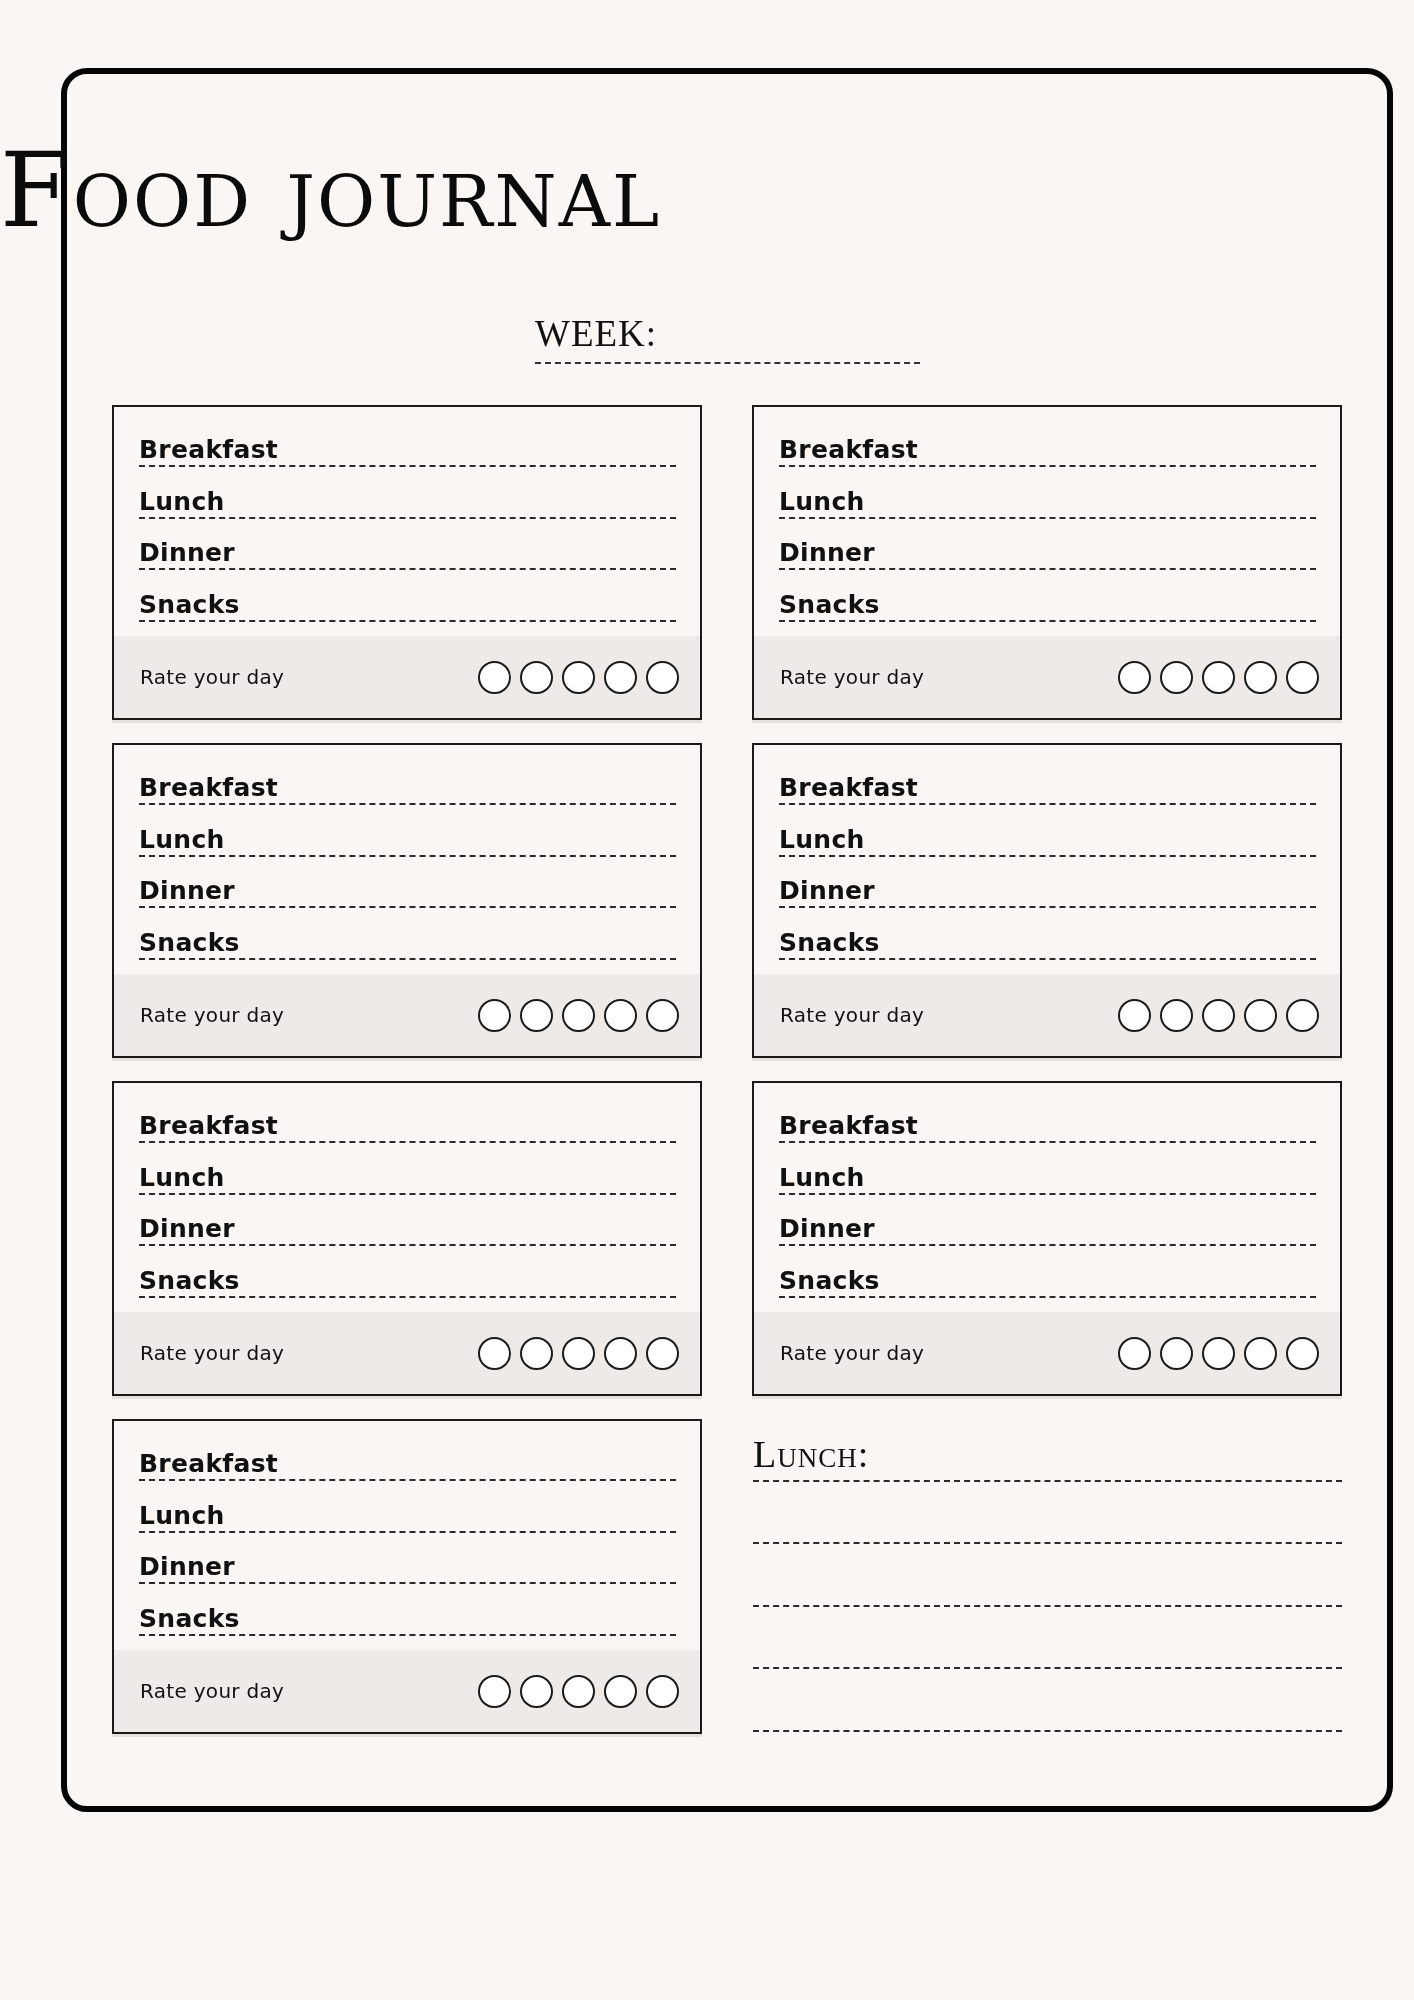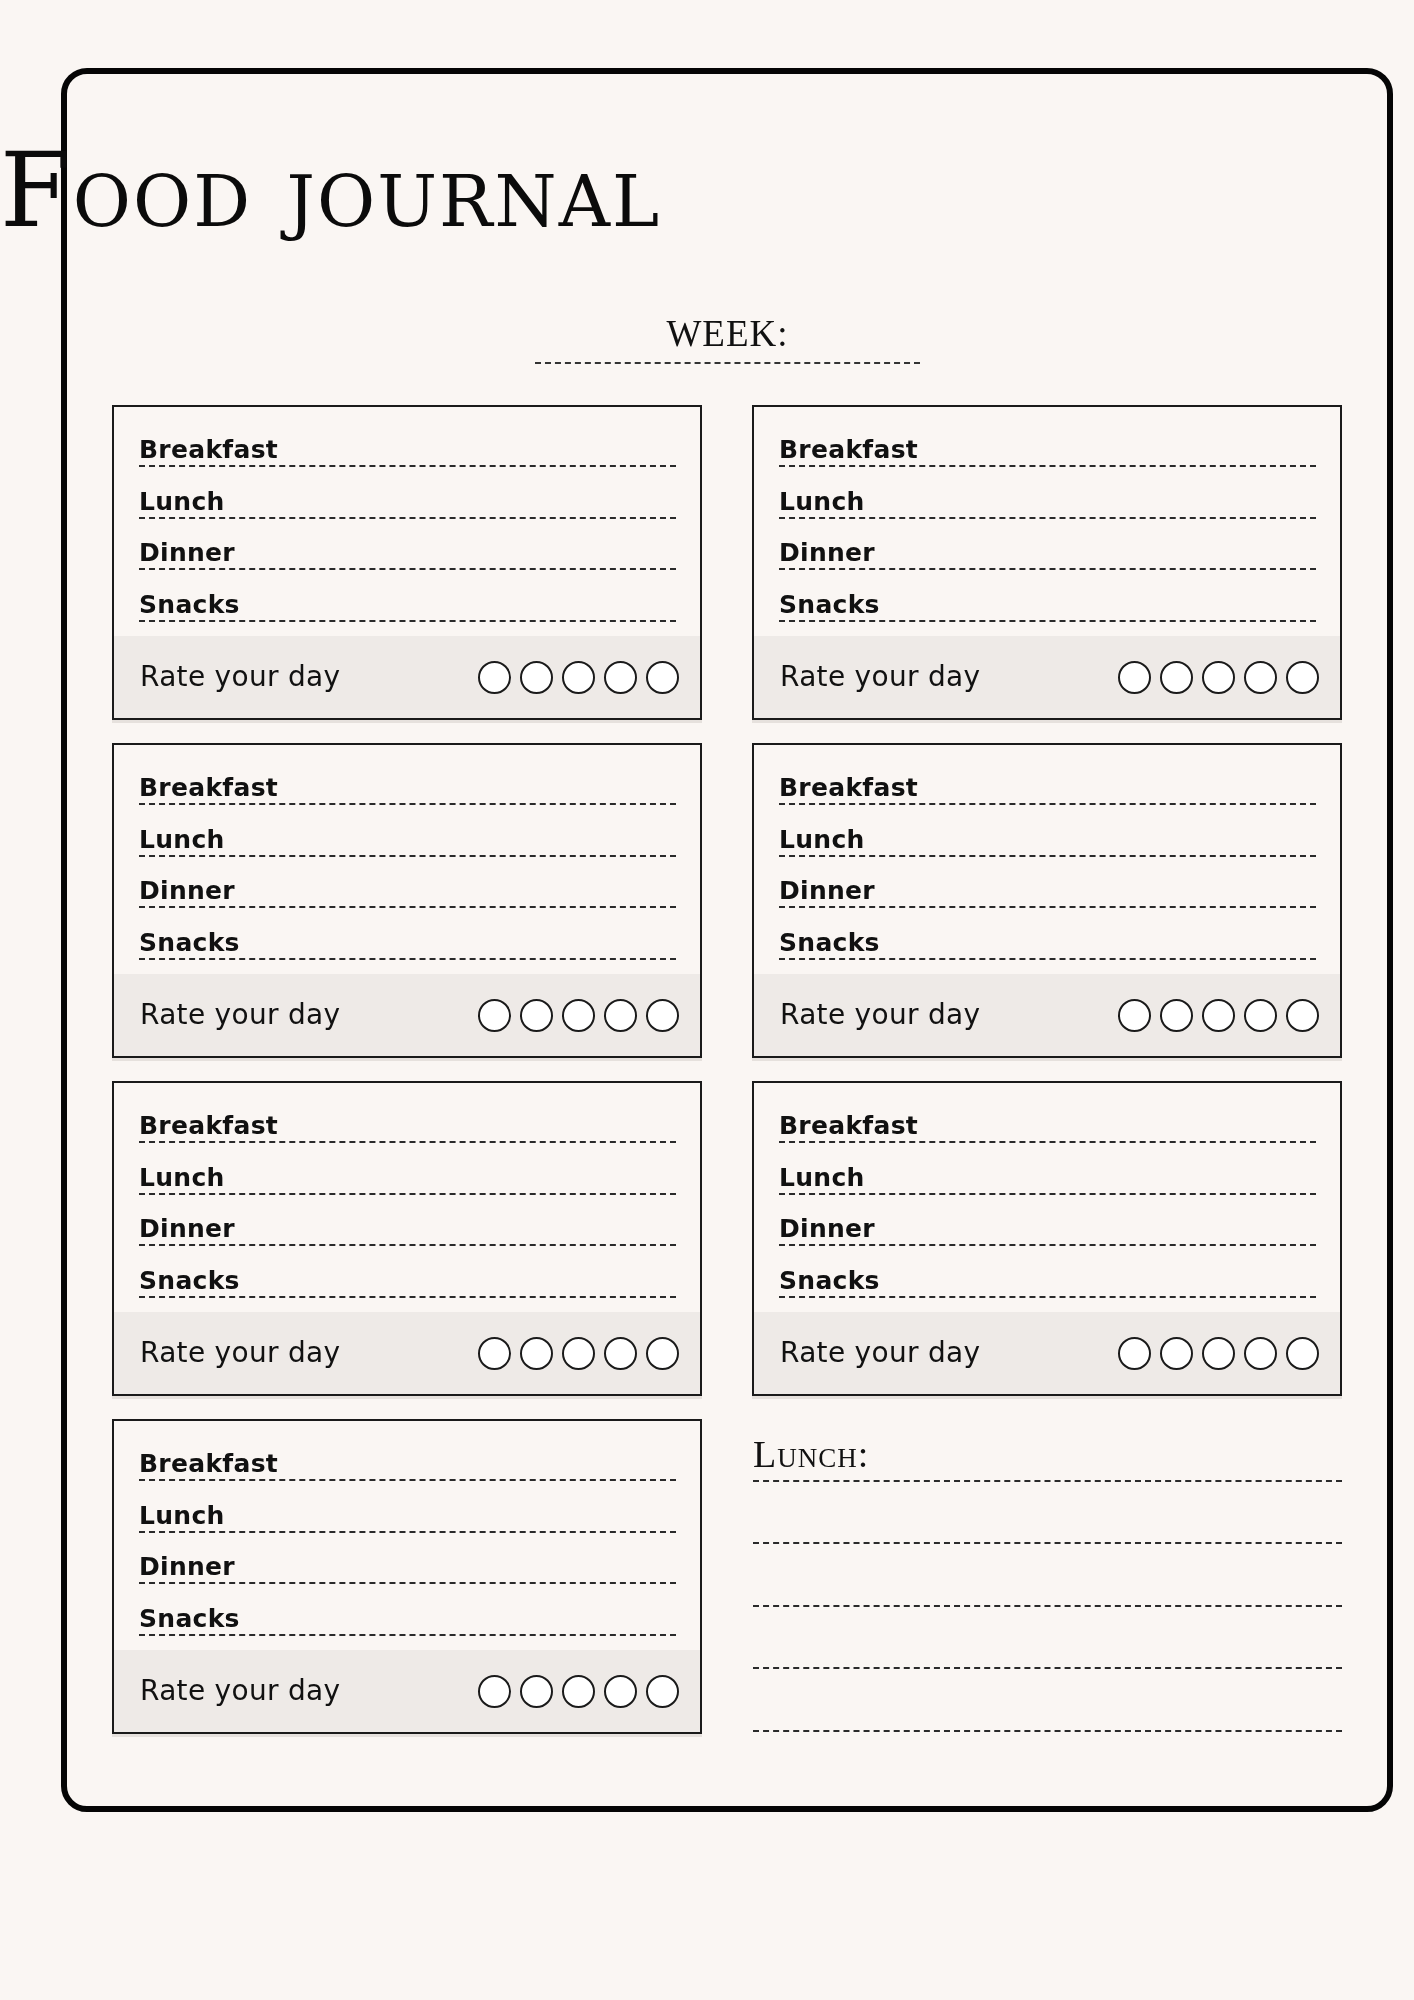--- a/index.html
+++ b/index.html
@@ -40,21 +40,20 @@
     color: #0b0b0b;
     margin: 0;
   }
   .week {
     position: absolute;
     left: 535px;
     top: 312px;
     width: 385px;
     height: 50px;
     border-bottom: 2px dashed #333;
-    text-align: center;
   }
   .week-label {
     font-family: "Liberation Serif", "DejaVu Serif", serif;
     font-size: 37px;
     letter-spacing: 1px;
     color: #111;
     line-height: 44px;
   }
   .card {
     position: absolute;
@@ -86,21 +85,21 @@
     bottom: 0;
     width: 586px;
     height: 82px;
     background: #eeeae7;
   }
   .rate-label {
     position: absolute;
     left: 26px;
     top: 23px;
     font-family: "DejaVu Sans", "Liberation Sans", sans-serif;
-    font-size: 28px;
+    font-size: 20px;
     line-height: 36px;
     color: #111;
     letter-spacing: 0.3px;
   }
   .rating {
     position: absolute;
     left: 364px;
     top: 25px;
     display: flex;
     gap: 9px;

